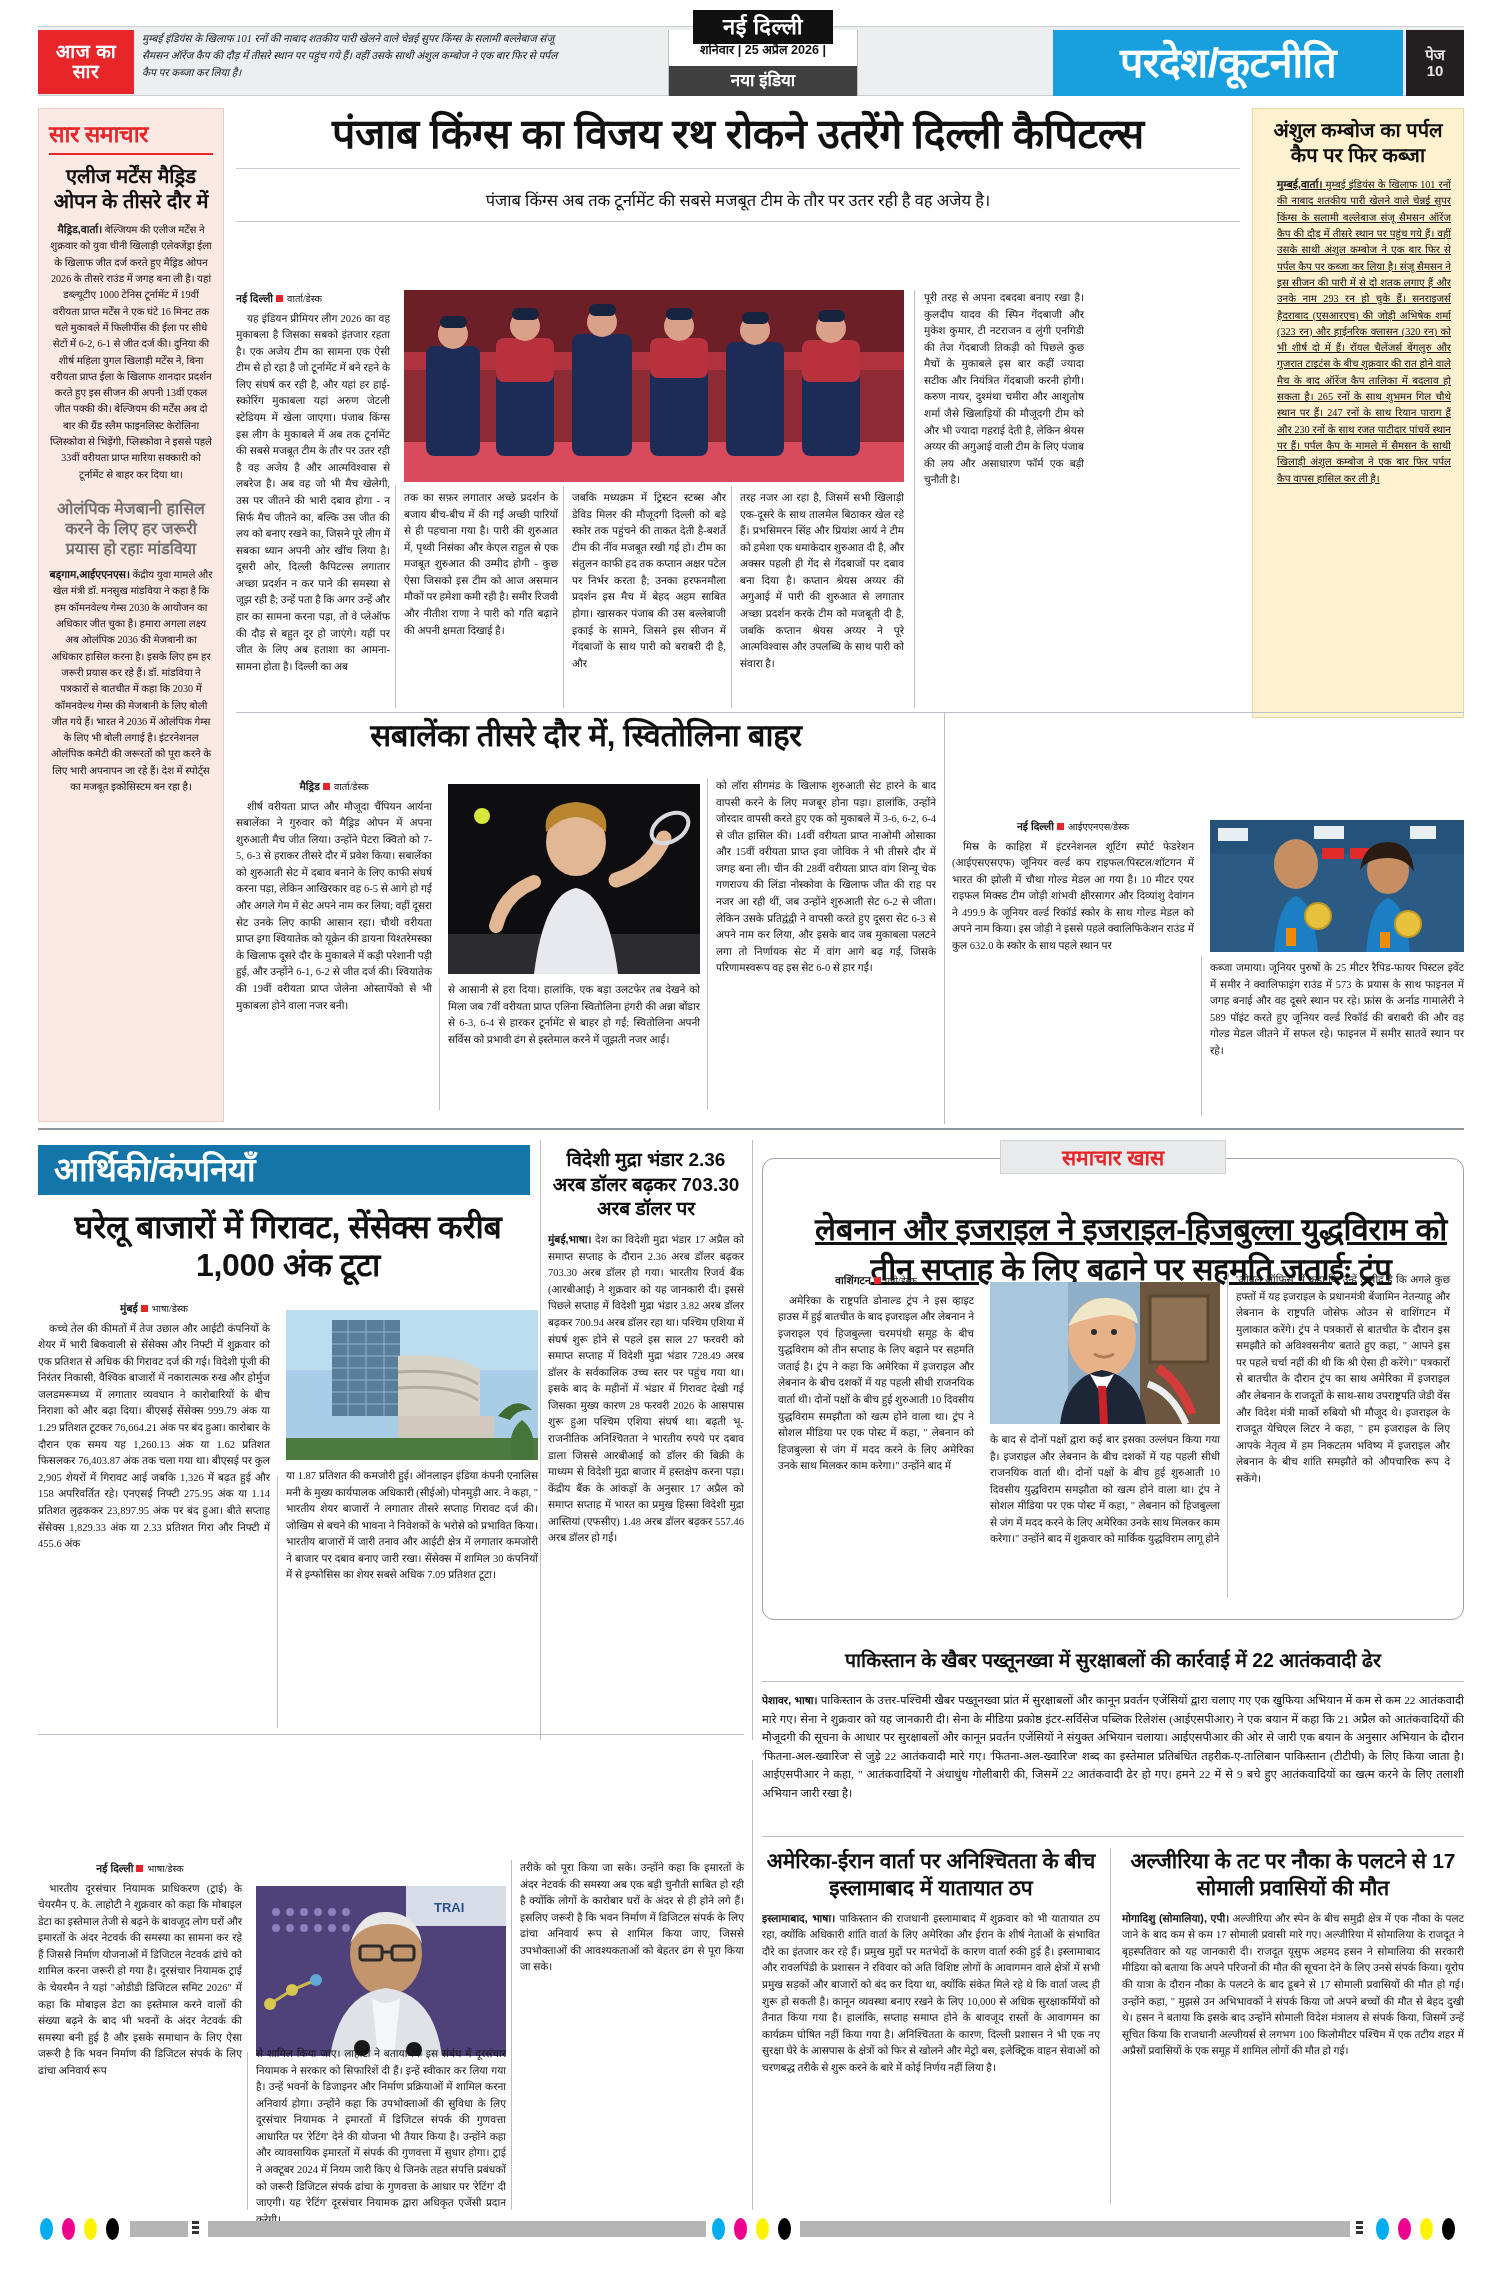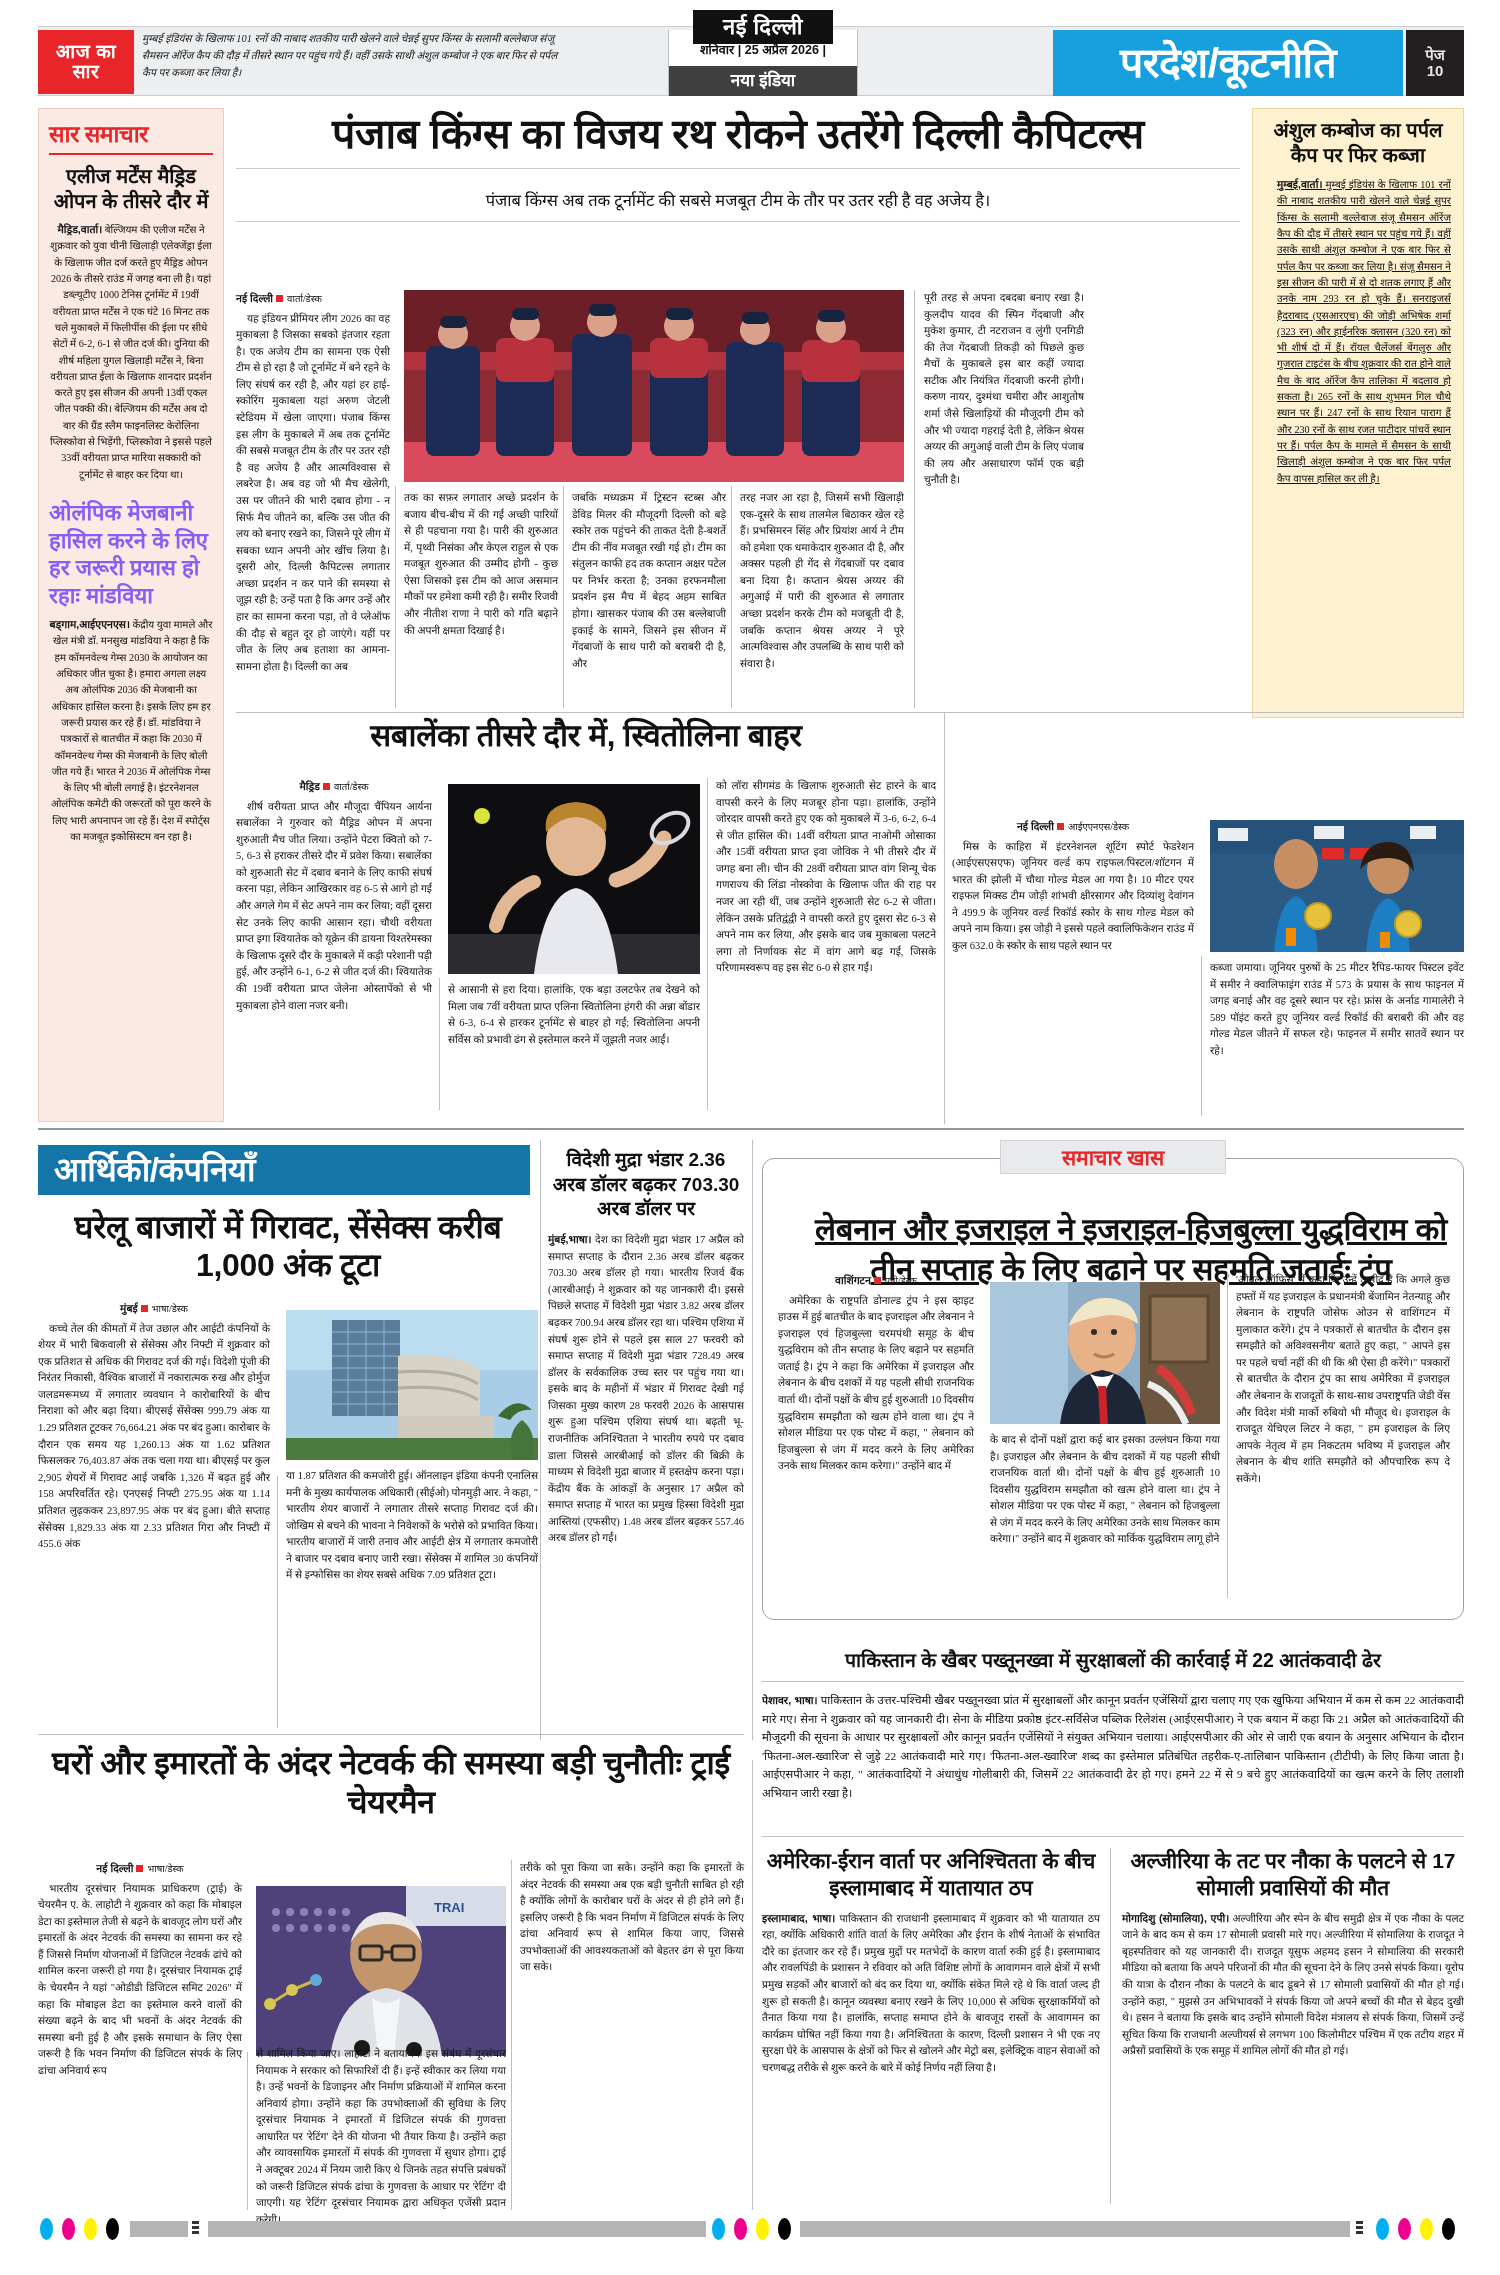--- a/index.html
+++ b/index.html
@@ -72,21 +72,21 @@
              background:#fbe9e4; border:1px solid #e7cdc6; padding:0; }
   .sb-title { margin:8px 10px 4px 10px; font-family:"Liberation Sans", sans-serif;
               font-weight:bold; font-size:23px; color:#e8262a; letter-spacing:-.5px; }
   .sb-rule { height:2px; background:#e8262a; margin:0 10px 9px 10px; }
   .sb-hl { margin:0 10px 7px 10px; font-family:"Liberation Sans", sans-serif;
            font-weight:bold; font-size:20px; line-height:1.25; text-align:center; color:#111; }
   .sb-body { margin:0 10px 12px 10px; font-size:10.2px; line-height:1.6;
              text-align:center; color:#141414; }
   .sb-body p { margin:0; text-indent:0; }
   .sb-hl2 { margin:16px 10px 7px 10px; font-family:"Liberation Sans", sans-serif;
-            font-weight:bold; font-size:22px; line-height:1.25; color:#8b5cf6; }
+            font-weight:bold; font-size:16px; line-height:1.25; text-align:center; color:#737373; }
 
   
   .lead { position:absolute; left:236px; top:108px; width:1004px; }
   .lead-hl { font-size:41px; line-height:1.12; margin:4px 0 0 0; }
   .lead-sub { margin:14px 34px 0 34px; text-align:center; font-size:16.5px;
               line-height:1.35; font-family:"Liberation Serif", serif; color:#111; }
   .lead-subbox { border-top:1px solid #c5cbd0; border-bottom:1px solid #c5cbd0;
                  margin-top:10px; padding:7px 0 9px 0; }
   .lead-grid { position:absolute; left:236px; top:290px; width:1004px; height:420px; }
   .lead-c1 { position:absolute; left:0;    top:0; width:154px; }
@@ -509,21 +509,20 @@
   <div class="pak">
     <div class="pak-hl">पाकिस्तान के खैबर पख्तूनख्वा में सुरक्षाबलों की कार्रवाई में 22 आतंकवादी ढेर</div>
     <div class="pak-body">
       <p><span class="dateline">पेशावर, भाषा।</span>
       <span>पाकिस्तान के उत्तर-पश्चिमी खैबर पख्तूनख्वा प्रांत में सुरक्षाबलों और कानून प्रवर्तन एजेंसियों द्वारा चलाए गए एक खुफिया अभियान में कम से कम 22 आतंकवादी मारे गए। सेना ने शुक्रवार को यह जानकारी दी। सेना के मीडिया प्रकोष्ठ इंटर-सर्विसेज पब्लिक रिलेशंस (आईएसपीआर) ने एक बयान में कहा कि 21 अप्रैल को आतंकवादियों की मौजूदगी की सूचना के आधार पर सुरक्षाबलों और कानून प्रवर्तन एजेंसियों ने संयुक्त अभियान चलाया। आईएसपीआर की ओर से जारी एक बयान के अनुसार अभियान के दौरान 'फितना-अल-ख्वारिज' से जुड़े 22 आतंकवादी मारे गए। 'फितना-अल-ख्वारिज' शब्द का इस्तेमाल प्रतिबंधित तहरीक-ए-तालिबान पाकिस्तान (टीटीपी) के लिए किया जाता है। आईएसपीआर ने कहा, " आतंकवादियों ने अंधाधुंध गोलीबारी की, जिसमें 22 आतंकवादी ढेर हो गए। हमने 22 में से 9 बचे हुए आतंकवादियों का खत्म करने के लिए तलाशी अभियान जारी रखा है।</span></p>
     </div>
   </div>
 
   <div class="rule-h" style="left:38px; top:1734px; width:706px;"></div>
 
-  <div class="hl trai-hl">घरों और इमारतों के अंदर नेटवर्क की समस्या बड़ी चुनौतीः ट्राई चेयरमैन</div>
 
   <div class="trai-grid">
     <div class="body-col trai-c1">
       <p class="noind" style="text-align:center;"><span class="dateline">नई दिल्ली</span><span class="dot"></span><span class="src">भाषा/डेस्क</span></p>
       <p>भारतीय दूरसंचार नियामक प्राधिकरण (ट्राई) के चेयरमैन ए. के. लाहोटी ने शुक्रवार को कहा कि मोबाइल डेटा का इस्तेमाल तेजी से बढ़ने के बावजूद लोग घरों और इमारतों के अंदर नेटवर्क की समस्या का सामना कर रहे हैं जिससे निर्माण योजनाओं में डिजिटल नेटवर्क ढांचे को शामिल करना जरूरी हो गया है।
 
 दूरसंचार नियामक ट्राई के चेयरमैन ने यहां "ओडीडी डिजिटल समिट 2026" में कहा कि मोबाइल डेटा का इस्तेमाल करने वालों की संख्या बढ़ने के बाद भी भवनों के अंदर नेटवर्क की समस्या बनी हुई है और इसके समाधान के लिए ऐसा जरूरी है कि भवन निर्माण की डिजिटल संपर्क के लिए ढांचा अनिवार्य रूप</p>
     </div>
 
     <div class="photo trai-pic" style="background:#4b3f6e;margin-top:18px;">

